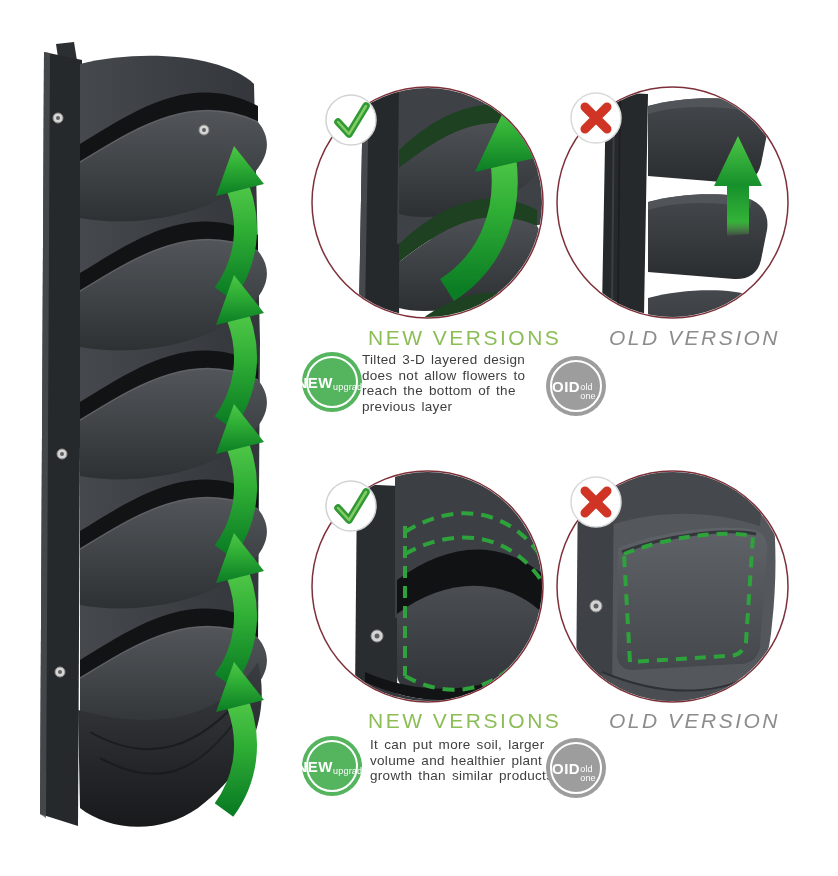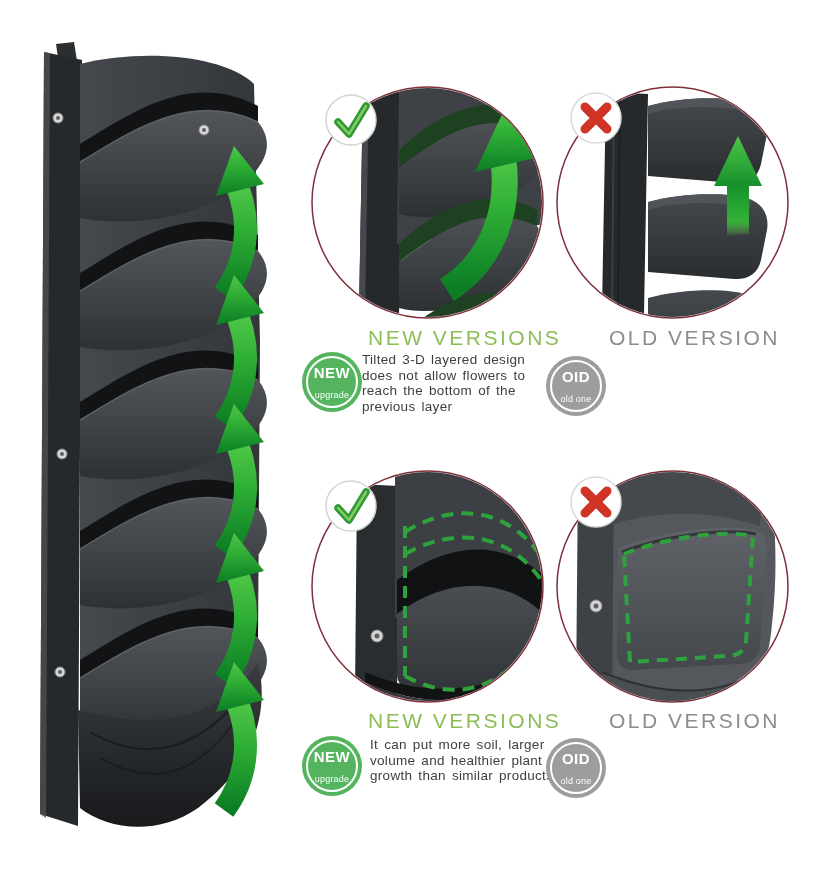--- a/index.html
+++ b/index.html
@@ -7,31 +7,31 @@
     position:relative;width:838px;height:876px;background:#fff;overflow:hidden;
     font-family:"Liberation Sans", sans-serif;
   }
   .abs{position:absolute;}
   svg{display:block;}
   .sec-title{
     position:absolute;font-size:21px;letter-spacing:2.5px;white-space:nowrap;
     font-weight:400;line-height:1;
   }
   .t-new{color:var(--accent_green,#8cbd57);}
-  .t-old{color:var(--title_gray,#8c8c8c);}
+  .t-old{color:var(--title_gray,#8c8c8c);font-style:italic;}
   .desc{
     position:absolute;margin:0;font-size:13.5px;line-height:15.6px;
     color:var(--body_text,#3e3e3e);letter-spacing:.3px;word-spacing:2px;
   }
   .badge{
     position:absolute;width:60px;height:60px;border-radius:50%;
   }
   .badge .ring{
     position:absolute;inset:4px;border:2px solid #fff;border-radius:50%;
-    display:flex;flex-direction:column;align-items:center;justify-content:center;line-height:1;
+    display:flex;flex-direction:row;align-items:center;justify-content:center;line-height:1;
   }
   .badge-green{background:var(--badge_green,#55b55e);}
   .badge-gray{background:var(--badge_gray,#9d9d9d);}
   .badge-l1{font-weight:bold;font-size:15px;color:#fff;letter-spacing:.5px;}
   .badge-l2{font-size:9px;color:#fff;margin-top:11px;letter-spacing:.2px;}
 </style>
 </head>
 <body>
 
 <div class="canvas">

